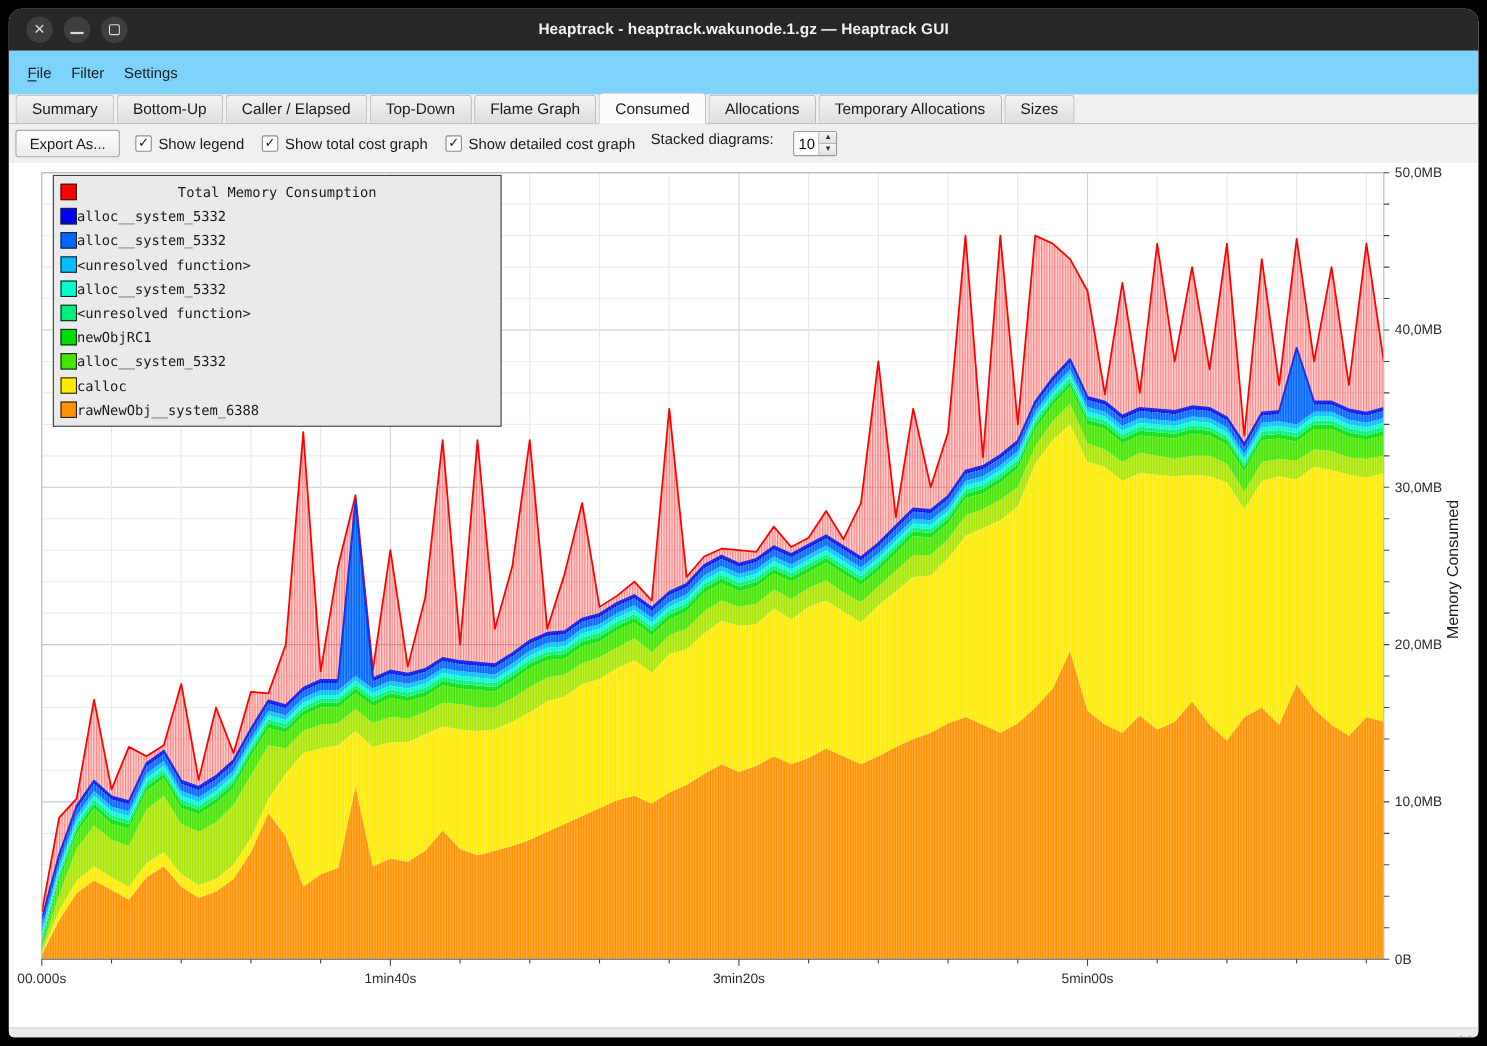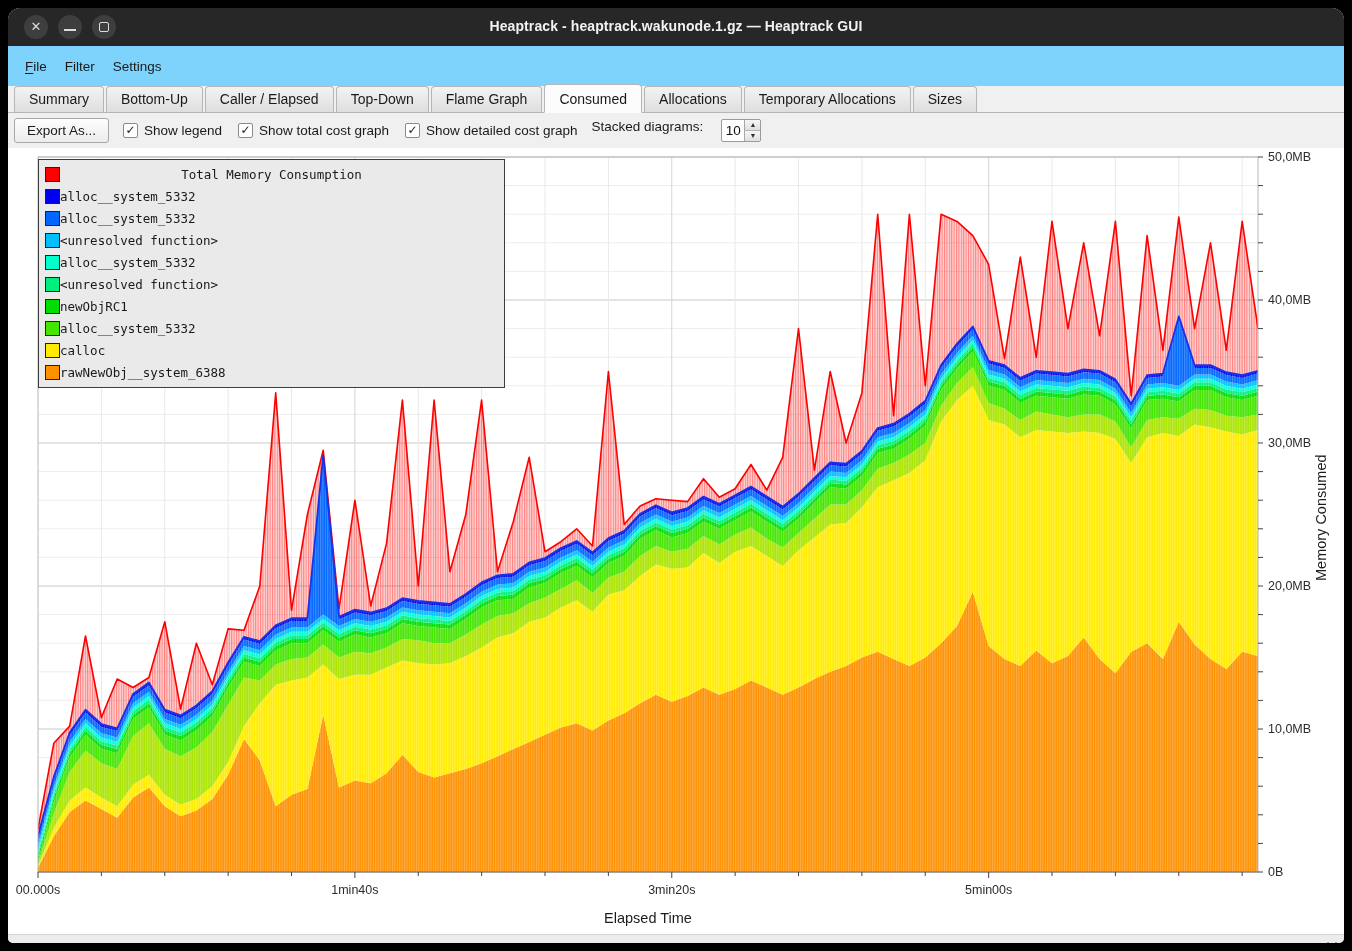--- a/index.html
+++ b/index.html
@@ -27,21 +27,21 @@
   .cb { width:15px; height:15px; background:#fff; border:1px solid #8a8a8a; border-radius:2px; font-size:12px; font-weight:bold; color:#1a1a1a; text-align:center; line-height:13px; }
   .check span.lbl { font-size:13.5px; color:#1a1a1a; }
   .spingroup { display:flex; align-items:flex-start; gap:18px; }
   .spinbox { display:flex; height:23px; border:1px solid #9a9a9a; border-radius:2px; background:#fff; overflow:hidden; }
   .spin-val { width:22px; font-size:13.5px; color:#111; text-align:center; line-height:21px; }
   .spin-btns { width:16px; display:flex; flex-direction:column; border-left:1px solid #a8a8a8; }
   .spin-btns div { flex:1; font-size:7px; line-height:10px; text-align:center; color:#333; background:linear-gradient(#f6f6f6,#dfdfdf); cursor:pointer; }
   .spin-btns div:first-child { border-bottom:1px solid #b5b5b5; }
   
   .chart-area { position:relative; height:786px; background:#ffffff; }
-  .legend { position:absolute; left:30px; top:11px; width:467px; background:rgba(233,233,233,0.95); border:1px solid #3c3c3c; padding:3px 0 4px 0; z-index:5; }
+  .legend { position:absolute; left:40px; top:11px; width:408px; background:rgba(233,233,233,0.95); border:1px solid #3c3c3c; padding:3px 0 4px 0; z-index:5; }
   .lg-row { position:relative; height:22px; display:flex; align-items:center; padding-left:6px; }
   .lg-chip { width:15px; height:15px; border:1px solid #222; flex:none; }
   .lg-text { font-family:"DejaVu Sans Mono","Liberation Mono",monospace; font-size:12.5px; color:#1a1a1a; white-space:pre; }
   .lg-title-text { position:absolute; left:0; width:100%; text-align:center; font-family:"DejaVu Sans Mono","Liberation Mono",monospace; font-size:12.5px; color:#1a1a1a; }
   .axis-title-x { position:absolute; left:0; width:1280px; text-align:center; top:762px; font-size:14.5px; color:#1c1c1c; }
   .axis-title-y { position:absolute; left:1305px; top:240px; height:260px; writing-mode:vertical-rl; transform:rotate(180deg); font-size:14.5px; color:#1c1c1c; text-align:center; }
   
   .statusbar { position:relative; height:25px; background:#ececec; border-top:1px solid #d4d4d4; }
   .grip { position:absolute; right:5px; bottom:5px; width:12px; height:12px; }
   .grip::before { content:""; position:absolute; left:0; top:0; width:2px; height:2px; background:#9a9a9a; box-shadow:8px 0 #9a9a9a, 8px 4px #9a9a9a, 4px 4px #9a9a9a, 8px 8px #9a9a9a, 4px 8px #9a9a9a, 0 8px #9a9a9a; transform:translate(0,0); }
@@ -278,21 +278,20 @@
         </div>
         <div class="lg-row">
           <span class="lg-chip" style="background: rgb(255, 235, 0);"></span>
           <span class="lg-text">calloc</span>
         </div>
         <div class="lg-row">
           <span class="lg-chip" style="background: rgb(255, 144, 0);"></span>
           <span class="lg-text">rawNewObj__system_6388</span>
         </div>
       </div>
-    <div class="axis-title-x">Elapsed Time</div>
     <div class="axis-title-y">Memory Consumed</div>
   </div>
 
   <div class="statusbar">
     <div class="grip"></div>
   </div>
 
 </div>
 
 </body></html>

